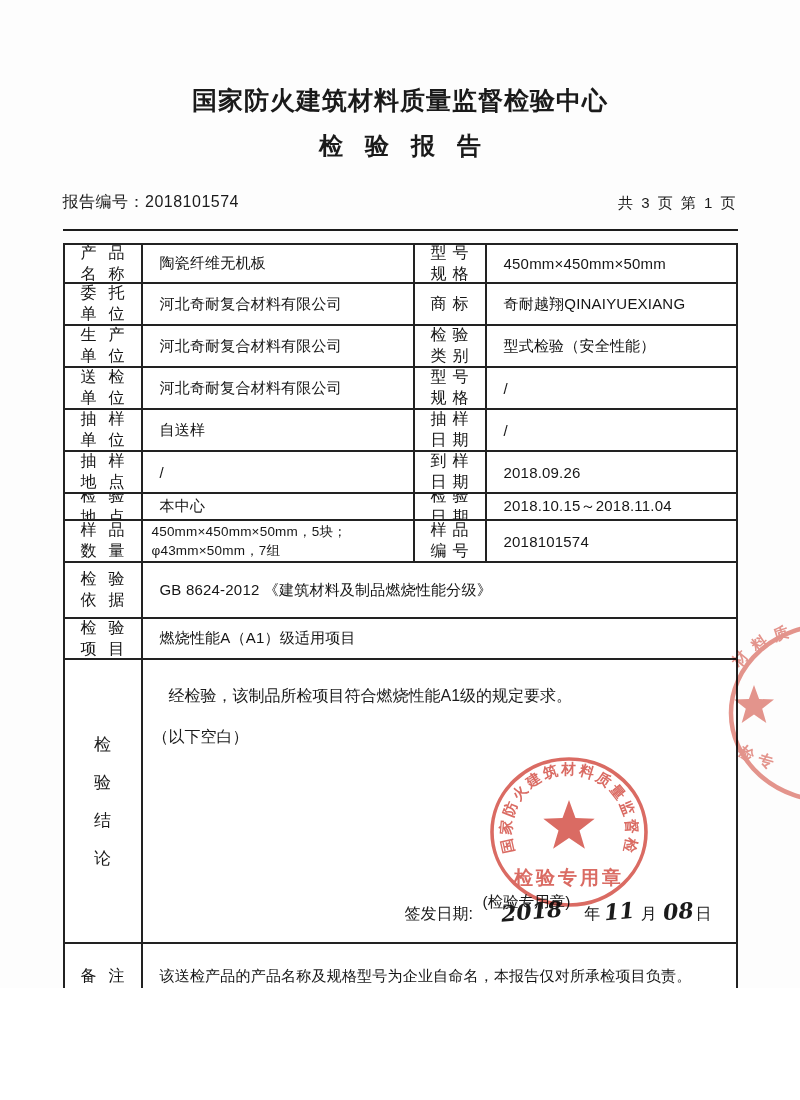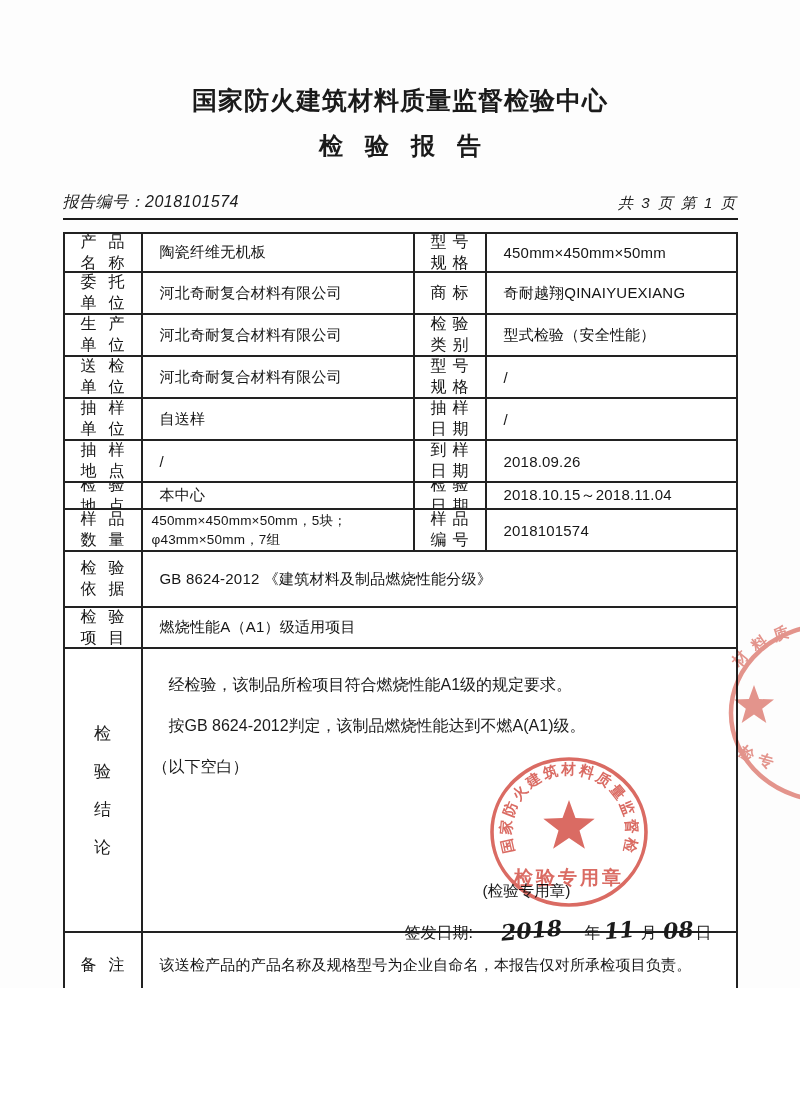--- a/index.html
+++ b/index.html
@@ -1,21 +1,21 @@
 <!DOCTYPE html>
 <html><head>
 <meta charset="utf-8">
 <style>
   html,body{margin:0;padding:0;background:#ffffff;}
   .page{position:relative;width:800px;height:988px;background:#fdfdfd;overflow:hidden;
         font-family:"Liberation Sans","DejaVu Sans",sans-serif;color:#1a1a1a;}
   .org-title{margin:84px 0 0;text-align:center;font-size:25px;font-weight:bold;letter-spacing:1px;}
   .doc-title{margin:13px 0 6px;text-align:center;font-size:24px;font-weight:bold;letter-spacing:22px;text-indent:22px;}
   .report-line{width:675px;margin:30px auto 12px;display:flex;justify-content:space-between;align-items:flex-end;
-               font-size:16px;padding-bottom:5px;border-bottom:2px solid #1c1c1c;font-style:italic;}
+               font-size:16px;padding-bottom:16px;border-bottom:2px solid #1c1c1c;}
   .report-no{letter-spacing:0.5px;}
   .page-info{font-size:15px;letter-spacing:2px;}
 
   
   .tbl{width:675px;margin:3px auto 0;display:grid;box-sizing:border-box;
        grid-template-columns:76px 270px 70px 249px;
        grid-template-rows:37px 40px 40px 40px 40px 40px 25px 40px 54px 39px 282px 65px;
        gap:2px;background:#222;border:2px solid #222;}
   .tr{display:contents;}
   .c{background:#fff;display:flex;align-items:center;font-size:15px;color:#151515;overflow:hidden;}
@@ -23,21 +23,21 @@
   .lab>span{flex:1;font-size:16px;text-align:justify;text-align-last:justify;}
   .val{padding-left:17px;letter-spacing:0.2px;}
   .val-sm{font-size:13.5px;line-height:19px;padding:2px 4px 2px 9px;}
   .span-val{grid-column:2 / -1;}
   .concl-lab{background:#fff;display:flex;flex-direction:column;align-items:center;justify-content:center;gap:15px;
              font-size:17px;}
   .concl{background:#fff;position:relative;display:block;font-size:16px;padding:26px 14px 0 10px;grid-column:2 / -1;}
   .concl p{margin:0 0 21px;text-indent:1em;line-height:20px;}
   .concl .no-indent{text-indent:0;}
   .seal-note{position:absolute;left:340px;top:232px;font-size:15.5px;}
-  .issue-line{position:absolute;left:262px;top:268px;display:flex;align-items:baseline;font-size:16px;white-space:nowrap;}
+  .issue-line{position:absolute;left:262px;top:238px;display:flex;align-items:baseline;font-size:16px;white-space:nowrap;}
   .hw{font-family:"DejaVu Serif","Liberation Serif",serif;font-style:italic;font-size:22px;font-weight:bold;
       display:inline-block;transform:rotate(-5deg);}
   .g28{margin-left:28px;} .g22{margin-left:22px;} .g6{margin-left:6px;} .g4{margin-left:4px;} .g2{margin-left:2px;}
 
   
   .sign-row{position:relative;width:100%;height:120px;margin-top:26px;font-size:16.5px;}
   .sign-label{position:absolute;top:10px;}
   .lbl-approve{left:85px;} .lbl-review{left:330px;} .lbl-compile{left:565px;}
   .sig{position:absolute;}
   .sig path{fill:none;stroke:#161616;stroke-width:2.3;stroke-linecap:round;stroke-linejoin:round;}
@@ -167,21 +167,20 @@
 
     <div class="tr">
       <div class="concl-lab">
         <span>检</span>
         <span>验</span>
         <span>结</span>
         <span>论</span>
       </div>
       <div class="concl">
         <p>经检验，该制品所检项目符合燃烧性能A1级的规定要求。</p>
-        <p>按GB 8624-2012判定，该制品燃烧性能达到不燃A(A1)级。</p>
         <p class="no-indent">（以下空白）</p>
         <div class="seal-note">(检验专用章)</div>
         <div class="issue-line">
           <span>签发日期:</span>
           <span class="hw g28">2018</span>
           <span class="g22">年</span>
           <span class="hw g4">11</span>
           <span class="g6">月</span>
           <span class="hw g6">08</span>
           <span class="g2">日</span>

